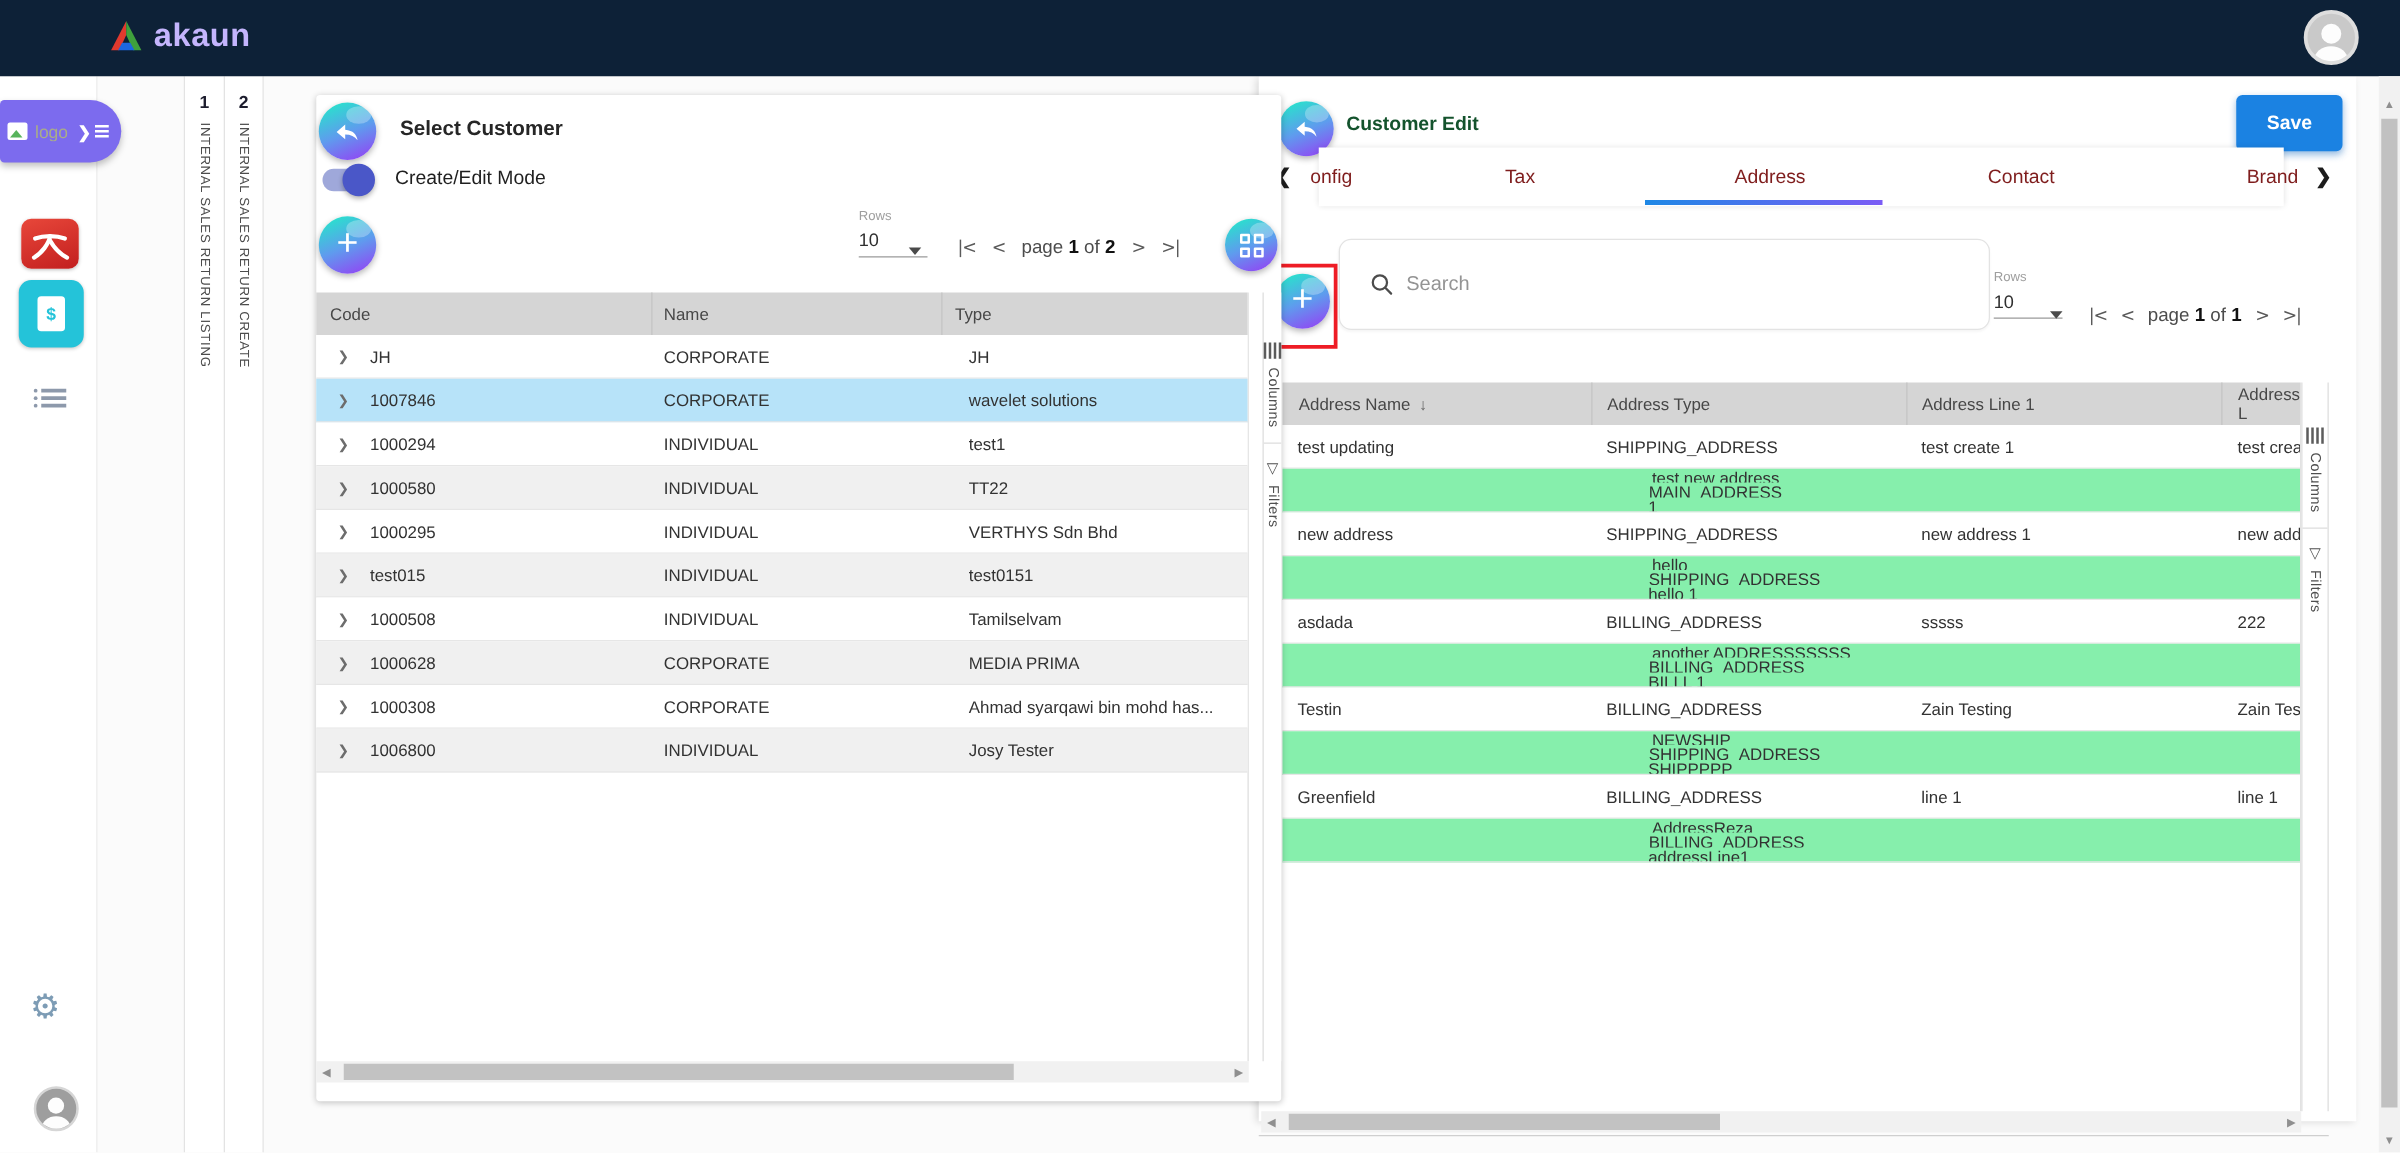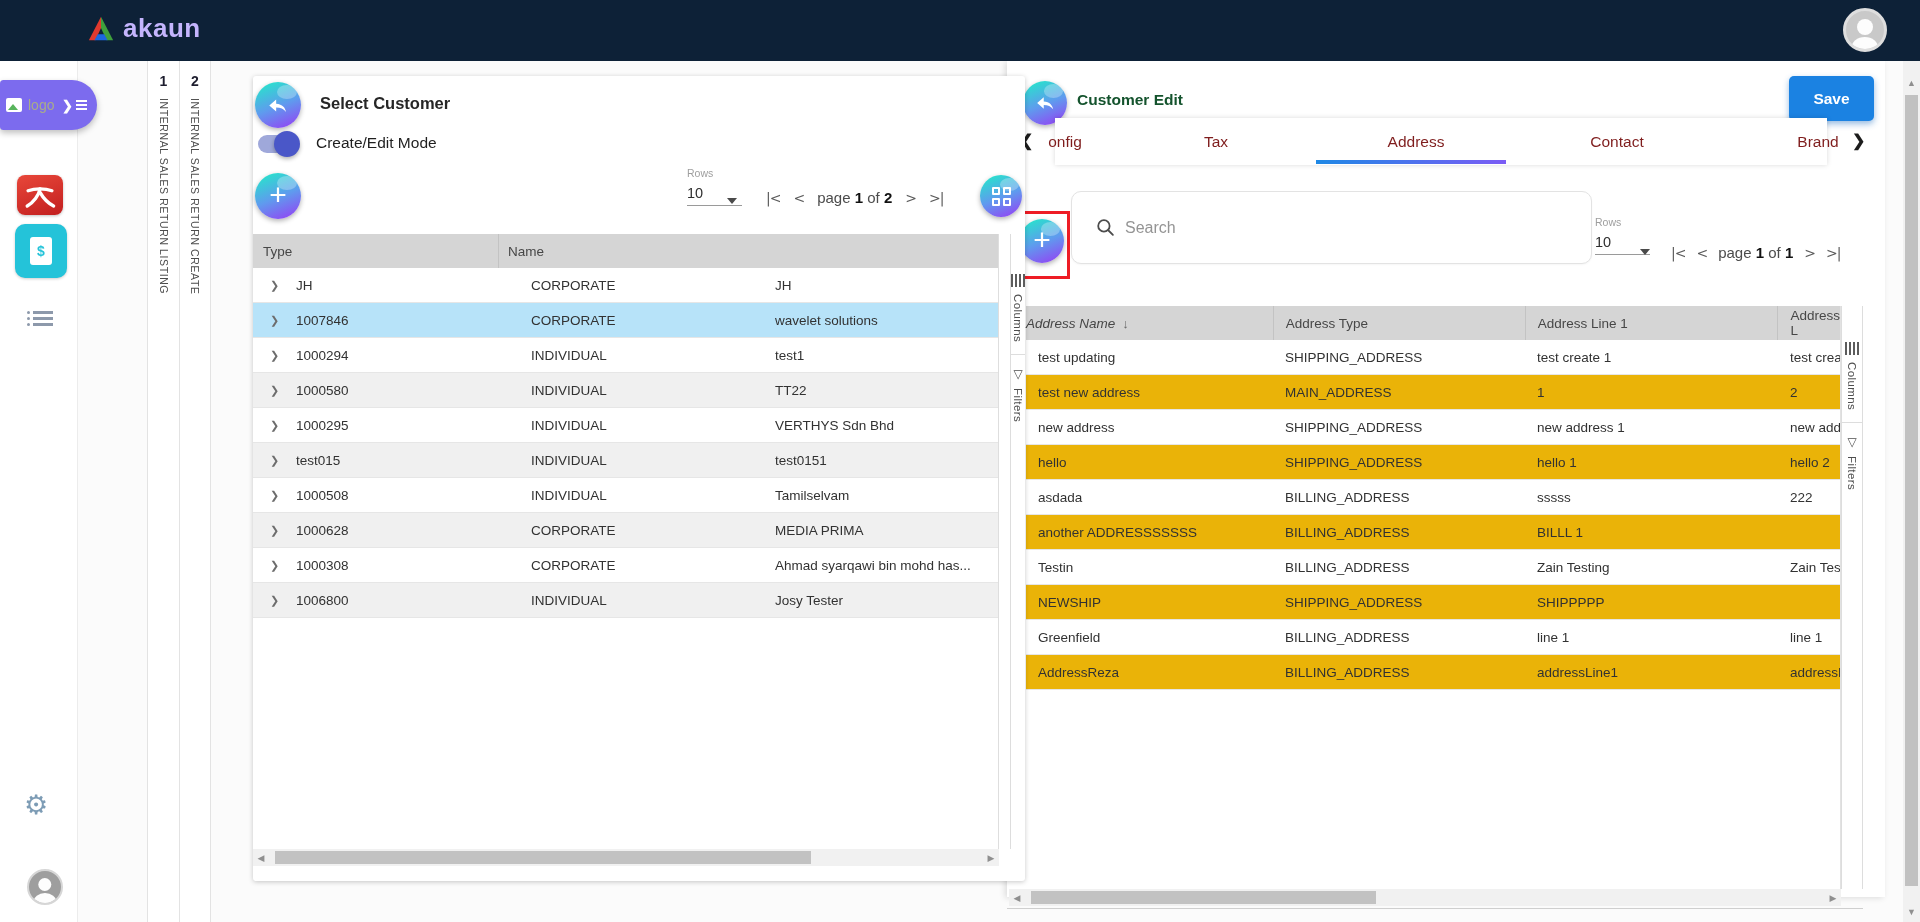--- a/index.html
+++ b/index.html
@@ -126,30 +126,30 @@
   .rtab { position:absolute; top:72px; transform:translateX(-50%); font-size:15.5px; color:#7f1d1d; white-space:nowrap; }
   .tab-underline { position:absolute; left:309px; top:99px; width:190px; height:4px; background:linear-gradient(90deg,var(--ul-a,#1e88e5),var(--ul-b,#7b5cf5)); }
   .red-box { position:absolute; left:8px; top:150px; width:55px; height:68px; border:3px solid var(--hl-red,#ee1c25); }
   .right-card .add-btn { position:absolute; left:13px; top:158px; width:44px; height:44px; }
   .right-card .searchbox { position:absolute; left:64px; top:130px; width:521px; height:73px; border:1px solid #e3e3e3; border-radius:10px; padding:0 20px 0 24px; gap:10px; box-shadow:0 1px 2px rgba(0,0,0,.04); }
   .right-card .searchbox input { font-size:16px; }
   .right-card .rows-ctl { left:588px; top:155px; width:55px; }
   .right-card .dd-arrow { left:633px; top:188px; }
   .right-card .pager { left:664px; top:183px; gap:11px; }
   .right-card .twrap { position:absolute; left:19px; top:245px; width:815px; height:583px; border-right:1px solid #e2e2e2; }
-  .rh-name { width:247px; padding-left:0; gap:7px;font-style:italic; }
+  .rh-name { width:247px; padding-left:13px; gap:7px; }
   .rh-type { width:252px; padding-left:12px; }
   .rh-line1 { width:253px; padding-left:12px; }
   .rh-line2 { flex:1; padding-left:12px; }
   .sort-ic { color:#666; font-size:13px; }
   .rrow .c1 { width:247px; padding-left:12px; }
   .rrow .c2 { width:252px; padding-left:12px; }
   .rrow .c3 { width:253px; padding-left:12px; }
   .rrow .c4 { flex:1; padding-left:12px; }
-  .rrow.alt { background:#eab308; }
+  .rrow.alt { background:#86efac;flex-direction:column; }
   .right-card .vstrip { left:834px; top:245px; width:22px; height:583px; border-left:1px solid #ddd; border-right:1px solid #ddd; padding-top:36px; }
   .right-card .hscroll { left:2px; top:828px; width:832px; }
   .right-card .hscroll .thumb { left:22px; width:345px; }
   .right-card .bot-line { position:absolute; left:0; top:847px; width:856px; height:1px; background:#cfcfcf; }
 </style>
 </head>
 <body>
 
 <header class="topbar">
   <div class="brand">
@@ -252,22 +252,23 @@
     <span class="grid-ic">
         <i></i>
         <i></i>
         <i></i>
         <i></i>
       </span>
   </div>
 
   <div class="twrap">
     <div class="thead">
+      <span class="hcell lh-code">Code</span>
+      <span class="hcell lh-name">Name</span>
       <span class="hcell lh-type">Type</span>
-      <span class="hcell lh-name">Name</span>
     </div>
     <div id="left-rows">
         <div class="trow lrow">
           <span class="chev">❯</span>
           <span class="c code">JH</span>
           <span class="c type">CORPORATE</span>
           <span class="c name">JH</span>
         </div>
         <div class="trow lrow sel">
           <span class="chev">❯</span>

